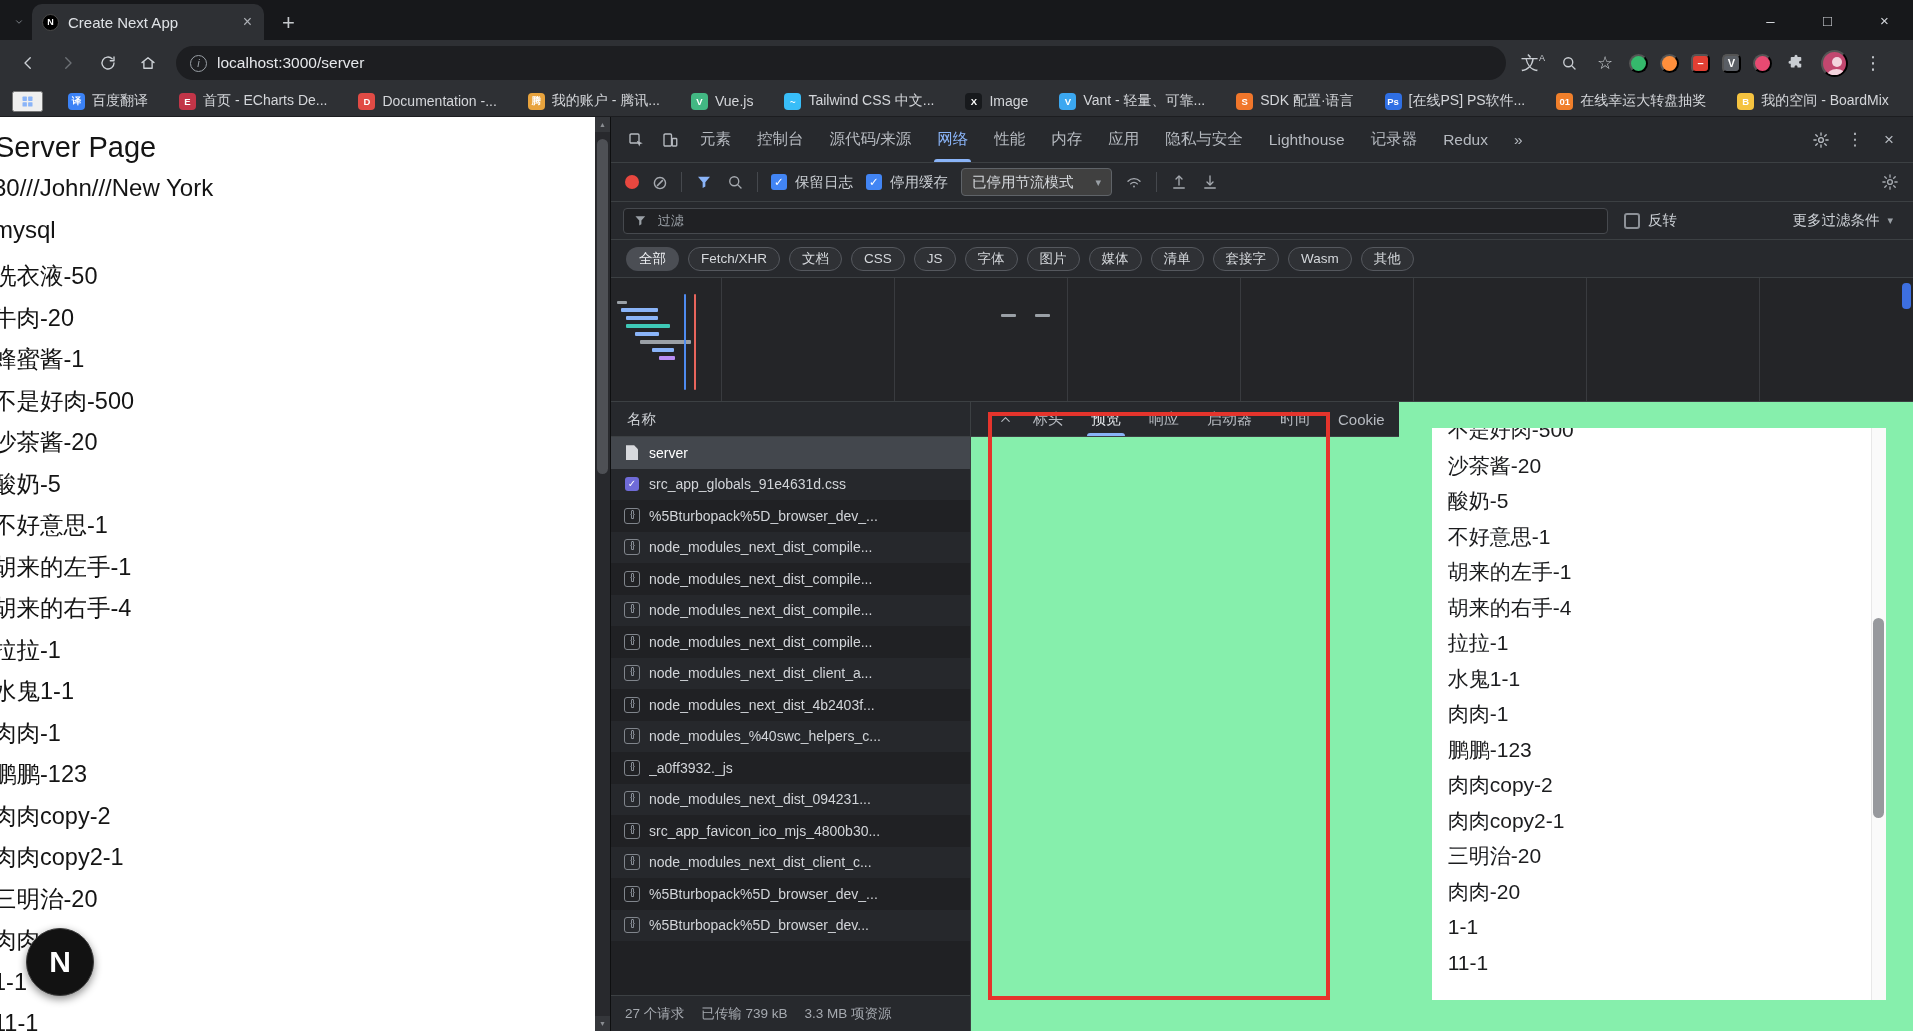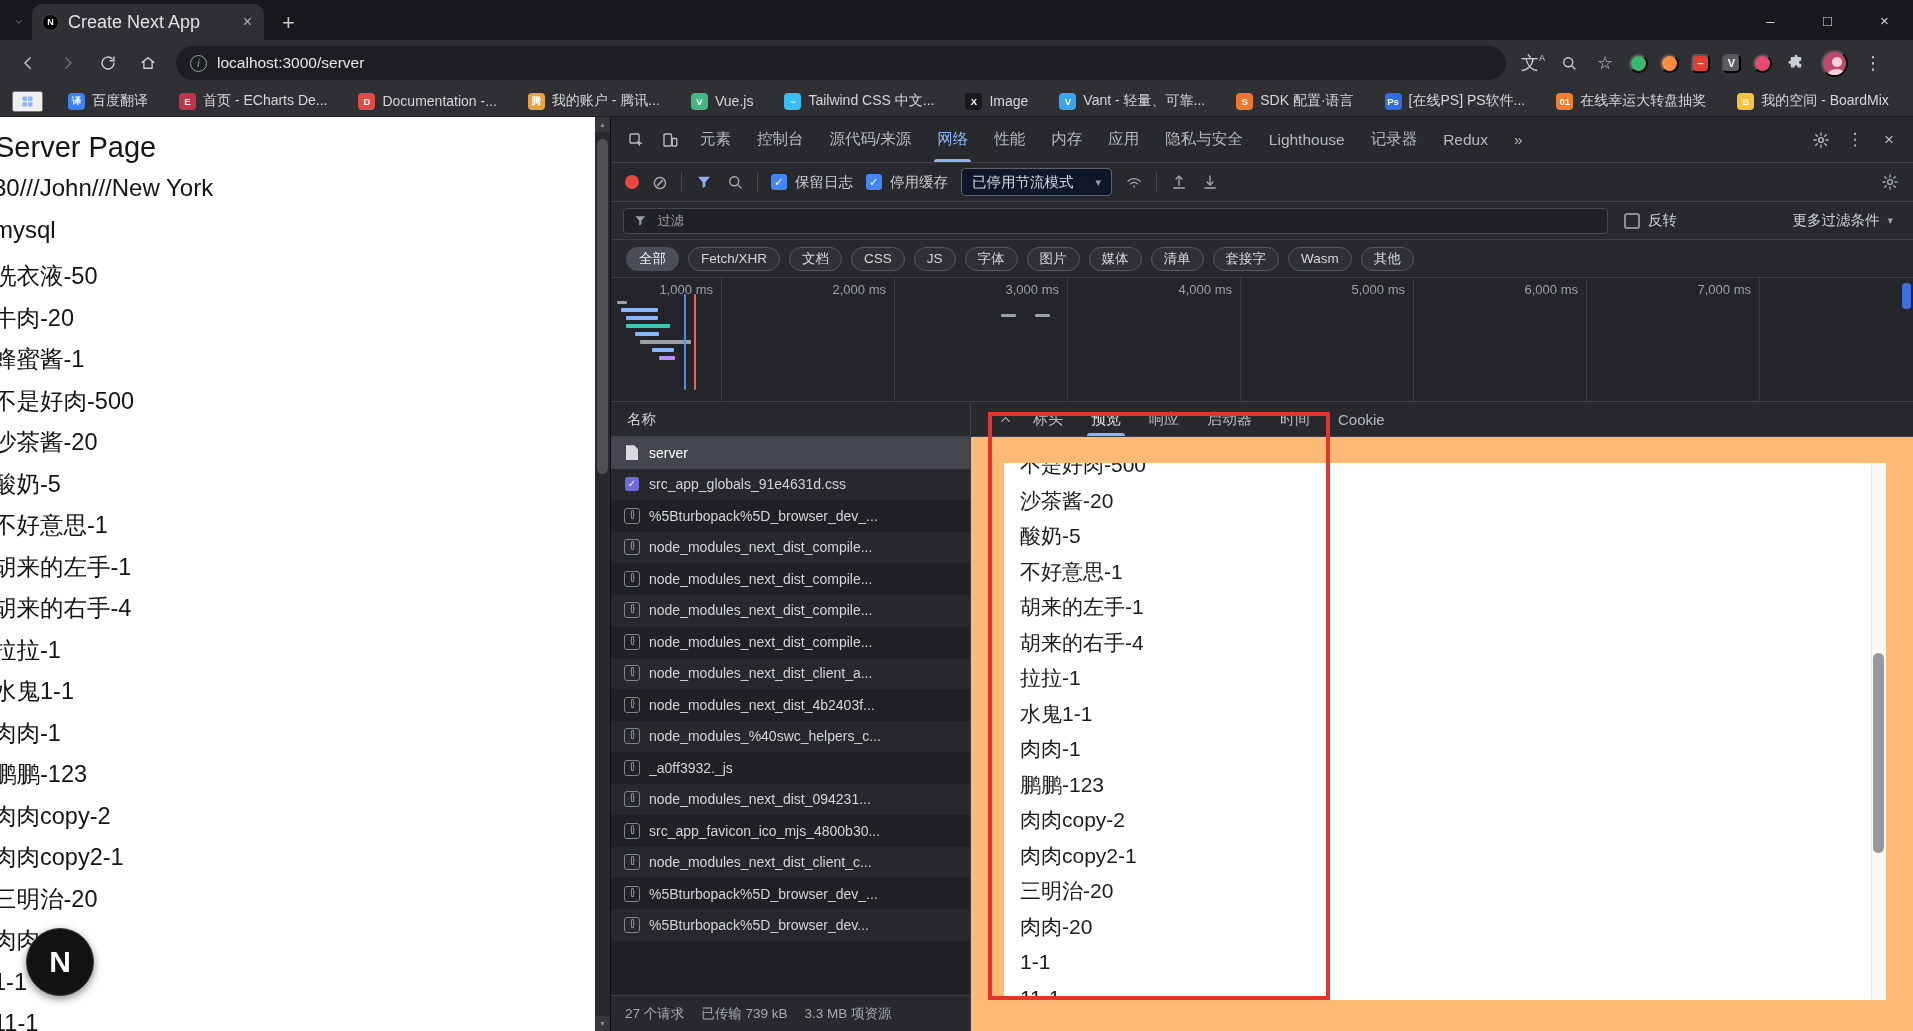--- a/index.html
+++ b/index.html
@@ -11,21 +11,21 @@
     -webkit-font-smoothing:antialiased;
   }
   .screen { position:relative; width:1913px; height:1031px; }
   svg.i { width:18px; height:18px; stroke:currentColor; fill:none; stroke-width:1.8; stroke-linecap:round; stroke-linejoin:round; }
 
   
   .titlebar { height:40px; background:#17181b; display:flex; align-items:flex-end; position:relative; }
   .tabsearch { position:absolute; left:8px; top:11px; width:22px; height:22px; background:none; border:0; color:#9aa0a6; display:flex; align-items:center; justify-content:center; }
   .tab { margin-left:32px; width:232px; height:36px; background:#2e3034; border-radius:10px 10px 0 0; display:flex; align-items:center; padding:0 10px; gap:9px; }
   .favicon { width:17px; height:17px; border-radius:50%; background:#000; border:1px solid #4a4a4a; color:#fff; font-size:9px; font-weight:700; display:flex; align-items:center; justify-content:center; flex:none; }
-  .tab-title { color:#dfe2e6; font-size:18px; flex:1; white-space:nowrap; overflow:hidden; }
+  .tab-title { color:#dfe2e6; font-size:15px; flex:1; white-space:nowrap; overflow:hidden; }
   .tab-close { background:none; border:0; color:#aeb1b6; font-size:16px; padding:0 2px; }
   .newtab { background:none; border:0; color:#c5c8cc; font-size:22px; margin:0 0 5px 12px; line-height:1; }
   .win-controls { position:absolute; right:0; top:0; height:40px; display:flex; }
   .win-btn { width:57px; height:40px; background:none; border:0; color:#d2d5da; font-size:15px; }
 
   
   .navbar { height:46px; background:#2e3034; display:flex; align-items:center; padding:0 10px; gap:4px; }
   .nav-btn { width:36px; height:34px; background:none; border:0; color:#cdd1d6; display:flex; align-items:center; justify-content:center; border-radius:50%; flex:none; }
   .nav-btn.dim { color:#6d7176; }
   .omnibox { width:1330px; height:34px; background:#1d1e21; border-radius:17px; display:flex; align-items:center; padding:0 14px; gap:10px; margin-left:6px; flex:none; }
@@ -76,21 +76,21 @@
   .dt-act { width:32px; height:32px; background:none; border:0; color:#b6bac0; font-size:17px; display:flex; align-items:center; justify-content:center; }
 
   .dt-toolbar { height:39px; flex:none; background:#27292d; border-bottom:1px solid #3c4043; display:flex; align-items:center; padding:0 14px; gap:13px; font-size:14.5px; }
   .rec-dot { width:14px; height:14px; border-radius:50%; background:#e8473f; flex:none; }
   .tool-btn { background:none; border:0; color:#a6aab0; font-size:19px; display:flex; align-items:center; justify-content:center; padding:0; }
   .tool-btn.blue { color:#8ab4f8; }
   .vdiv { width:1px; height:20px; background:#45484d; flex:none; }
   .dt-check { display:flex; align-items:center; gap:8px; color:#ccd0d5; white-space:nowrap; }
   .cbox { width:16px; height:16px; border-radius:3px; background:#4285f4; color:#fff; font-size:11.5px; line-height:16px; text-align:center; flex:none; }
   .cbox--empty { background:transparent; border:2px solid #8d9197; }
-  .dt-select { height:28px; background:#0f172a; border:1px solid #5f6368; border-radius:4px; color:#d7dade; font-size:14.5px; display:flex; align-items:center; gap:22px; padding:0 10px; white-space:nowrap;text-align:right; }
+  .dt-select { height:28px; background:#404040; border:1px solid #5f6368; border-radius:4px; color:#d7dade; font-size:14.5px; display:flex; align-items:center; gap:22px; padding:0 10px; white-space:nowrap;text-align:right; }
   .dt-select .caret { color:#9aa0a6; font-size:11px; }
   .toolbar-gear { margin-left:auto; }
 
   .dt-filterrow { height:38px; flex:none; background:#27292d; border-bottom:1px solid #3c4043; display:flex; align-items:center; padding:0 12px; gap:16px; font-size:14.5px; }
   .filter-box { width:985px; height:26px; background:#202124; border:1px solid #46494e; border-radius:4px; display:flex; align-items:center; gap:8px; padding:0 9px; color:#9aa0a6; flex:none; }
   .filter-box input { background:transparent; border:0; outline:none; color:#e8eaed; font-size:13px; width:100%; font-family:inherit; }
   .filter-box input::placeholder { color:#9aa0a6; }
   .more-filters { margin-left:auto; display:flex; align-items:center; gap:8px; color:#ccd0d5; background:none; border:0; font-size:14.5px; white-space:nowrap; padding-right:8px; }
 
   .dt-chiprow { height:38px; flex:none; background:#27292d; border-bottom:1px solid #3c4043; display:flex; align-items:center; padding:0 15px; gap:9px; }
@@ -113,21 +113,21 @@
   .req-row:nth-child(even) { background:#26282c; }
   .req-row--selected { background:#43474d !important; color:#fff; }
   .req-icon { width:16px; height:16px; flex:none; position:relative; display:flex; align-items:center; justify-content:center; }
   .req-icon[data-icon="doc"]::before { content:""; width:12px; height:15px; background:#d7d9dd; clip-path:polygon(0 0,68% 0,100% 26%,100% 100%,0 100%); }
   .req-icon[data-icon="css"]::before { content:"✓"; width:14px; height:14px; background:#6f6bd8; border-radius:3px; color:#fff; font-size:10px; line-height:14px; text-align:center; }
   .req-icon[data-icon="js"]::before { content:"{}"; width:14px; height:14px; border:1.5px solid #80858c; border-radius:3px; color:#aab2bc; font-size:8.5px; line-height:11px; text-align:center; letter-spacing:-1px; }
   .req-name { overflow:hidden; text-overflow:clip; }
 
   .dt-status { height:36px; flex:none; background:#27292d; border-top:1px solid #3c4043; display:flex; align-items:center; gap:17px; padding:0 14px; font-size:13.5px; color:#a6aab0; white-space:nowrap; overflow:hidden; }
 
-  .dt-right { flex:1; min-width:0; display:flex; flex-direction:column; background:#fdba74; }
+  .dt-right { flex:1; min-width:0; display:flex; flex-direction:row; background:#86efac; }
   .dt-right-tabs { height:35px; flex:none; display:flex; align-items:center; background:#27292d; border-bottom:1px solid #3c4043; padding-left:20px; font-size:15px; }
   .rp-chev { width:28px; height:28px; background:none; border:0; color:#b6bac0; display:flex; align-items:center; justify-content:center; flex:none; }
   .rp-tab { padding:0 14px; height:100%; display:flex; align-items:center; color:#b6bac0; position:relative; background:none; border:0; font-size:15px; white-space:nowrap; }
   .rp-tab--active { color:#e4e7ea; }
   .rp-tab--active::after { content:""; position:absolute; left:10px; right:10px; bottom:0; height:3px; background:#8ab4f8; border-radius:3px 3px 0 0; }
   .dt-right-body { flex:1; position:relative; min-height:0; }
   .preview { position:absolute; left:33px; right:27px; top:26px; bottom:31px; background:#fff; overflow:hidden; }
   .preview-list { margin-top:-16px; padding-left:16px; font-size:21px; line-height:35.5px; color:#1b1c1e; }
   .pv-track { position:absolute; right:0; top:0; bottom:0; width:15px; background:#fafafa; border-left:1px solid #e8e8e8; }
   .pv-thumb { position:absolute; right:2px; top:190px; width:11px; height:200px; background:#97999d; border-radius:6px; }
@@ -434,29 +434,20 @@
           <button class="chip">图片</button>
           <button class="chip">媒体</button>
           <button class="chip">清单</button>
           <button class="chip">套接字</button>
           <button class="chip">Wasm</button>
           <button class="chip">其他</button>
       </div>
 
       <div class="dt-timeline">
         <div class="tl-grid"></div>
-        <div class="tl-labels">
-          <span class="tl-label">1,000 ms</span>
-            <span class="tl-label">2,000 ms</span>
-            <span class="tl-label">3,000 ms</span>
-            <span class="tl-label">4,000 ms</span>
-            <span class="tl-label">5,000 ms</span>
-            <span class="tl-label">6,000 ms</span>
-            <span class="tl-label">7,000 ms</span>
-        </div>
         <div class="wf-bar" style="left: 6px; top: 23px; width: 10px; height: 3px; background: rgb(154, 160, 166);"></div>
           <div class="wf-bar" style="left: 10px; top: 30px; width: 37px; height: 4px; background: rgb(138, 180, 248);"></div>
           <div class="wf-bar" style="left: 15px; top: 38px; width: 32px; height: 4px; background: rgb(138, 180, 248);"></div>
           <div class="wf-bar" style="left: 15px; top: 46px; width: 44px; height: 4px; background: rgb(62, 201, 183);"></div>
           <div class="wf-bar" style="left: 24px; top: 54px; width: 24px; height: 4px; background: rgb(138, 180, 248);"></div>
           <div class="wf-bar" style="left: 29px; top: 62px; width: 51px; height: 4px; background: rgb(154, 160, 166);"></div>
           <div class="wf-bar" style="left: 41px; top: 70px; width: 22px; height: 4px; background: rgb(138, 180, 248);"></div>
           <div class="wf-bar" style="left: 48px; top: 78px; width: 16px; height: 4px; background: rgb(185, 142, 245);"></div>
           <div class="wf-bar" style="left: 390px; top: 36px; width: 15px; height: 3px; background: rgb(154, 160, 166);"></div>
           <div class="wf-bar" style="left: 424px; top: 36px; width: 15px; height: 3px; background: rgb(154, 160, 166);"></div>

